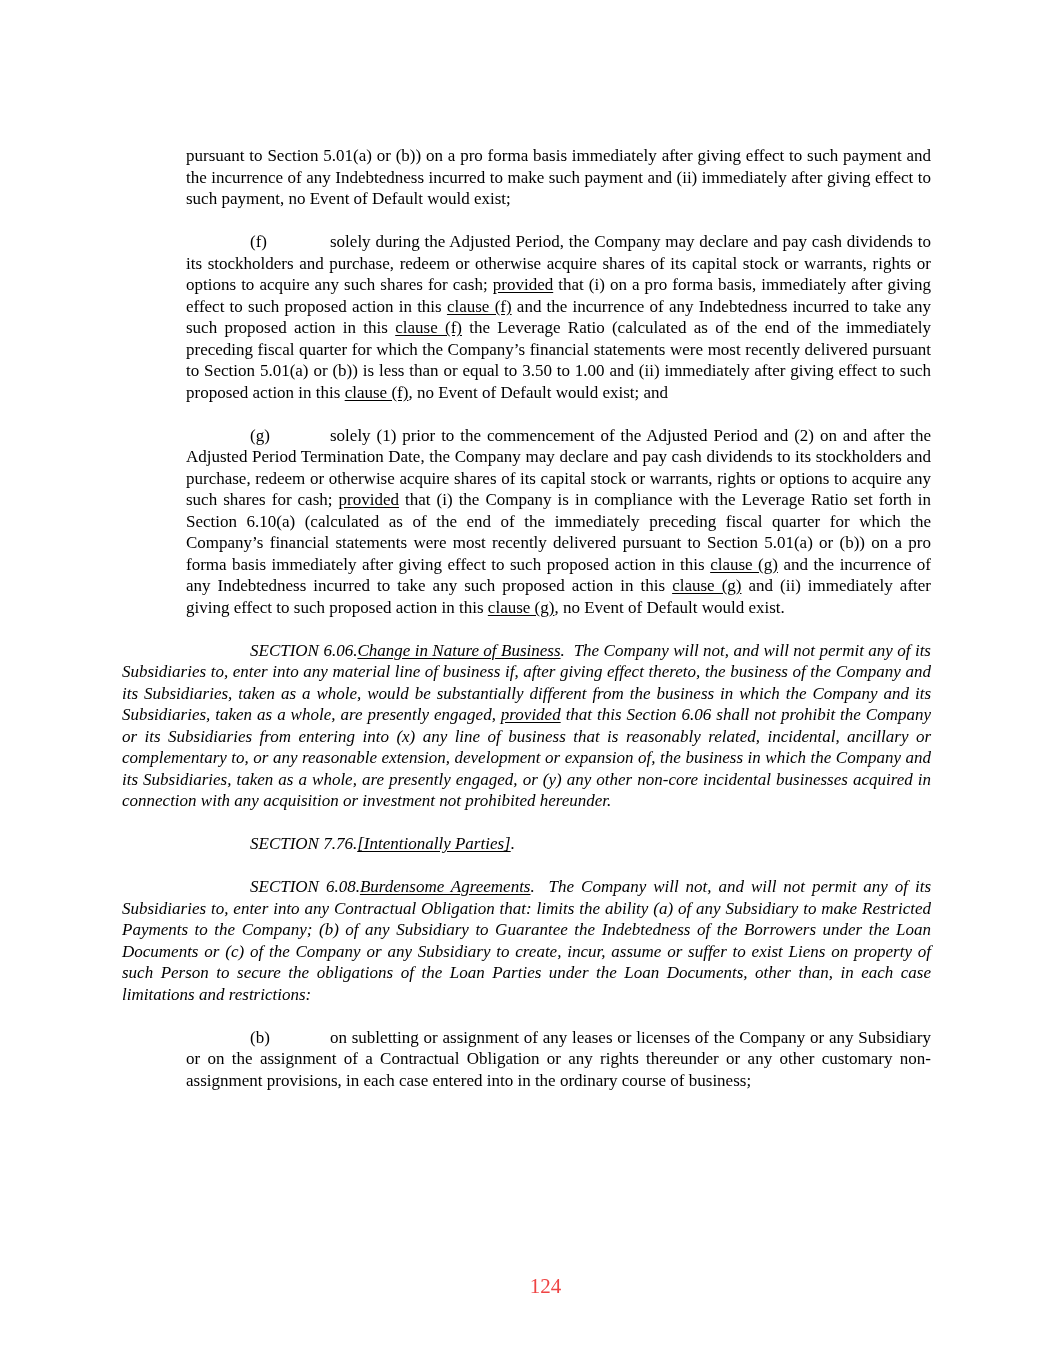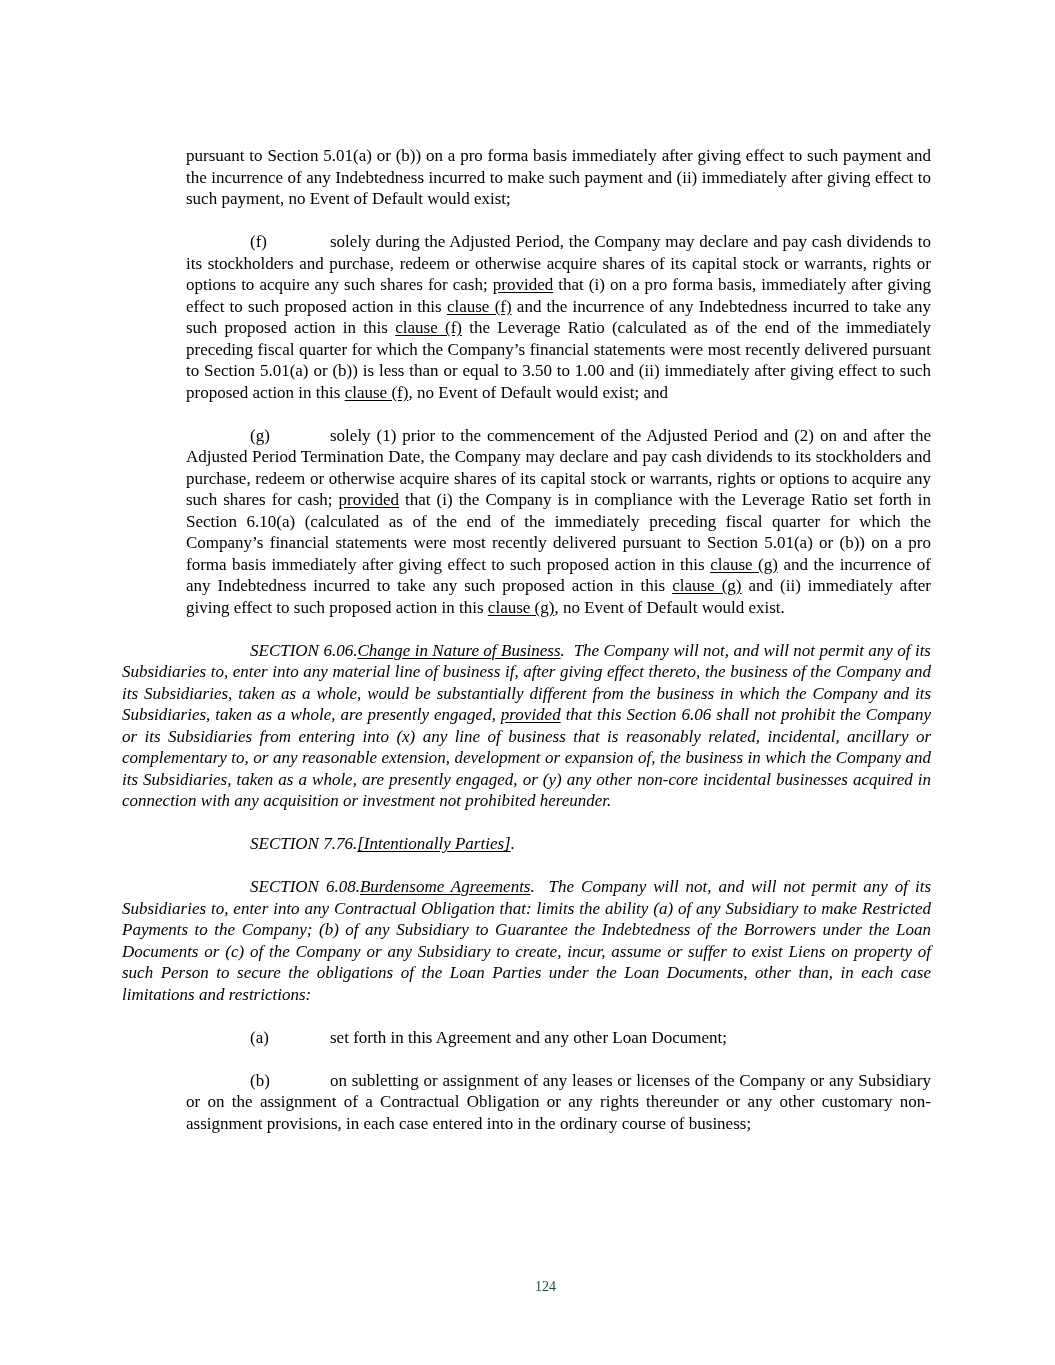--- a/index.html
+++ b/index.html
@@ -54,33 +54,32 @@
     text-decoration: underline;
     text-underline-offset: 2px;
   }
   .footer {
     position: absolute;
     left: 0;
     right: 0;
     top: 1276px;
     text-align: center;
     font-family: "Liberation Serif", "DejaVu Serif", serif;
-    font-size: 14px;
-    color: #14532d;
+    font-size: 21px;
+    color: #ef4444;
     padding-left: 36px;
   }
 </style>
 </head>
 <body>
 
 <div class="page">
   <div class="content">
       <p class="hanging"><span>pursuant to Section 5.01(a) or (b)) on a pro forma basis immediately after giving effect to such payment and the incurrence of any Indebtedness incurred to make such payment and (ii) immediately after giving effect to such payment, no Event of Default would exist;</span></p>
       <p class="lettered"><span class="plabel">(f)</span><span>solely during the Adjusted Period, the Company may declare and pay cash dividends to its stockholders and purchase, redeem or otherwise acquire shares of its capital stock or warrants, rights or options to acquire any such shares for cash; </span><span class="u">provided</span><span> that (i) on a pro forma basis, immediately after giving effect to such proposed action in this </span><span class="u">clause (f)</span><span> and the incurrence of any Indebtedness incurred to take any such proposed action in this </span><span class="u">clause (f)</span><span> the Leverage Ratio (calculated as of the end of the immediately preceding fiscal quarter for which the Company’s financial statements were most recently delivered pursuant to Section 5.01(a) or (b)) is less than or equal to 3.50 to 1.00 and (ii) immediately after giving effect to such proposed action in this </span><span class="u">clause (f)</span><span>, no Event of Default would exist; and</span></p>
       <p class="lettered"><span class="plabel">(g)</span><span>solely (1) prior to the commencement of the Adjusted Period and (2) on and after the Adjusted Period Termination Date, the Company may declare and pay cash dividends to its stockholders and purchase, redeem or otherwise acquire shares of its capital stock or warrants, rights or options to acquire any such shares for cash; </span><span class="u">provided</span><span> that (i) the Company is in compliance with the Leverage Ratio set forth in Section 6.10(a) (calculated as of the end of the immediately preceding fiscal quarter for which the Company’s financial statements were most recently delivered pursuant to Section 5.01(a) or (b)) on a pro forma basis immediately after giving effect to such proposed action in this </span><span class="u">clause (g)</span><span> and the incurrence of any Indebtedness incurred to take any such proposed action in this </span><span class="u">clause (g)</span><span> and (ii) immediately after giving effect to such proposed action in this </span><span class="u">clause (g)</span><span>, no Event of Default would exist.</span></p>
       <p class="section"><span>SECTION 6.06.</span><span class="u">Change in Nature of Business</span><span>.&nbsp; The Company will not, and will not permit any of its Subsidiaries to, enter into any material line of business if, after giving effect thereto, the business of the Company and its Subsidiaries, taken as a whole, would be substantially different from the business in which the Company and its Subsidiaries, taken as a whole, are presently engaged, </span><span class="u">provided</span><span> that this Section 6.06 shall not prohibit the Company or its Subsidiaries from entering into (x) any line of business that is reasonably related, incidental, ancillary or complementary to, or any reasonable extension, development or expansion of, the business in which the Company and its Subsidiaries, taken as a whole, are presently engaged, or (y) any other non-core incidental businesses acquired in connection with any acquisition or investment not prohibited hereunder.</span></p>
       <p class="section"><span>SECTION 7.76.</span><span class="u">[Intentionally Parties]</span><span>.</span></p>
       <p class="section"><span>SECTION 6.08.</span><span class="u">Burdensome Agreements</span><span>.&nbsp; The Company will not, and will not permit any of its Subsidiaries to, enter into any Contractual Obligation that: limits the ability (a) of any Subsidiary to make Restricted Payments to the Company; (b) of any Subsidiary to Guarantee the Indebtedness of the Borrowers under the Loan Documents or (c) of the Company or any Subsidiary to create, incur, assume or suffer to exist Liens on property of such Person to secure the obligations of the Loan Parties under the Loan Documents, other than, in each case limitations and restrictions:</span></p>
-      <p class="lettered"><span class="plabel">(a)</span><span>set forth in this Agreement and any other Loan Document;</span></p>
       <p class="lettered"><span class="plabel">(b)</span><span>on subletting or assignment of any leases or licenses of the Company or any Subsidiary or on the assignment of a Contractual Obligation or any rights thereunder or any other customary non-assignment provisions, in each case entered into in the ordinary course of business;</span></p>
     </div>
   <div class="footer">124</div>
 </div>
 
 </body></html>

